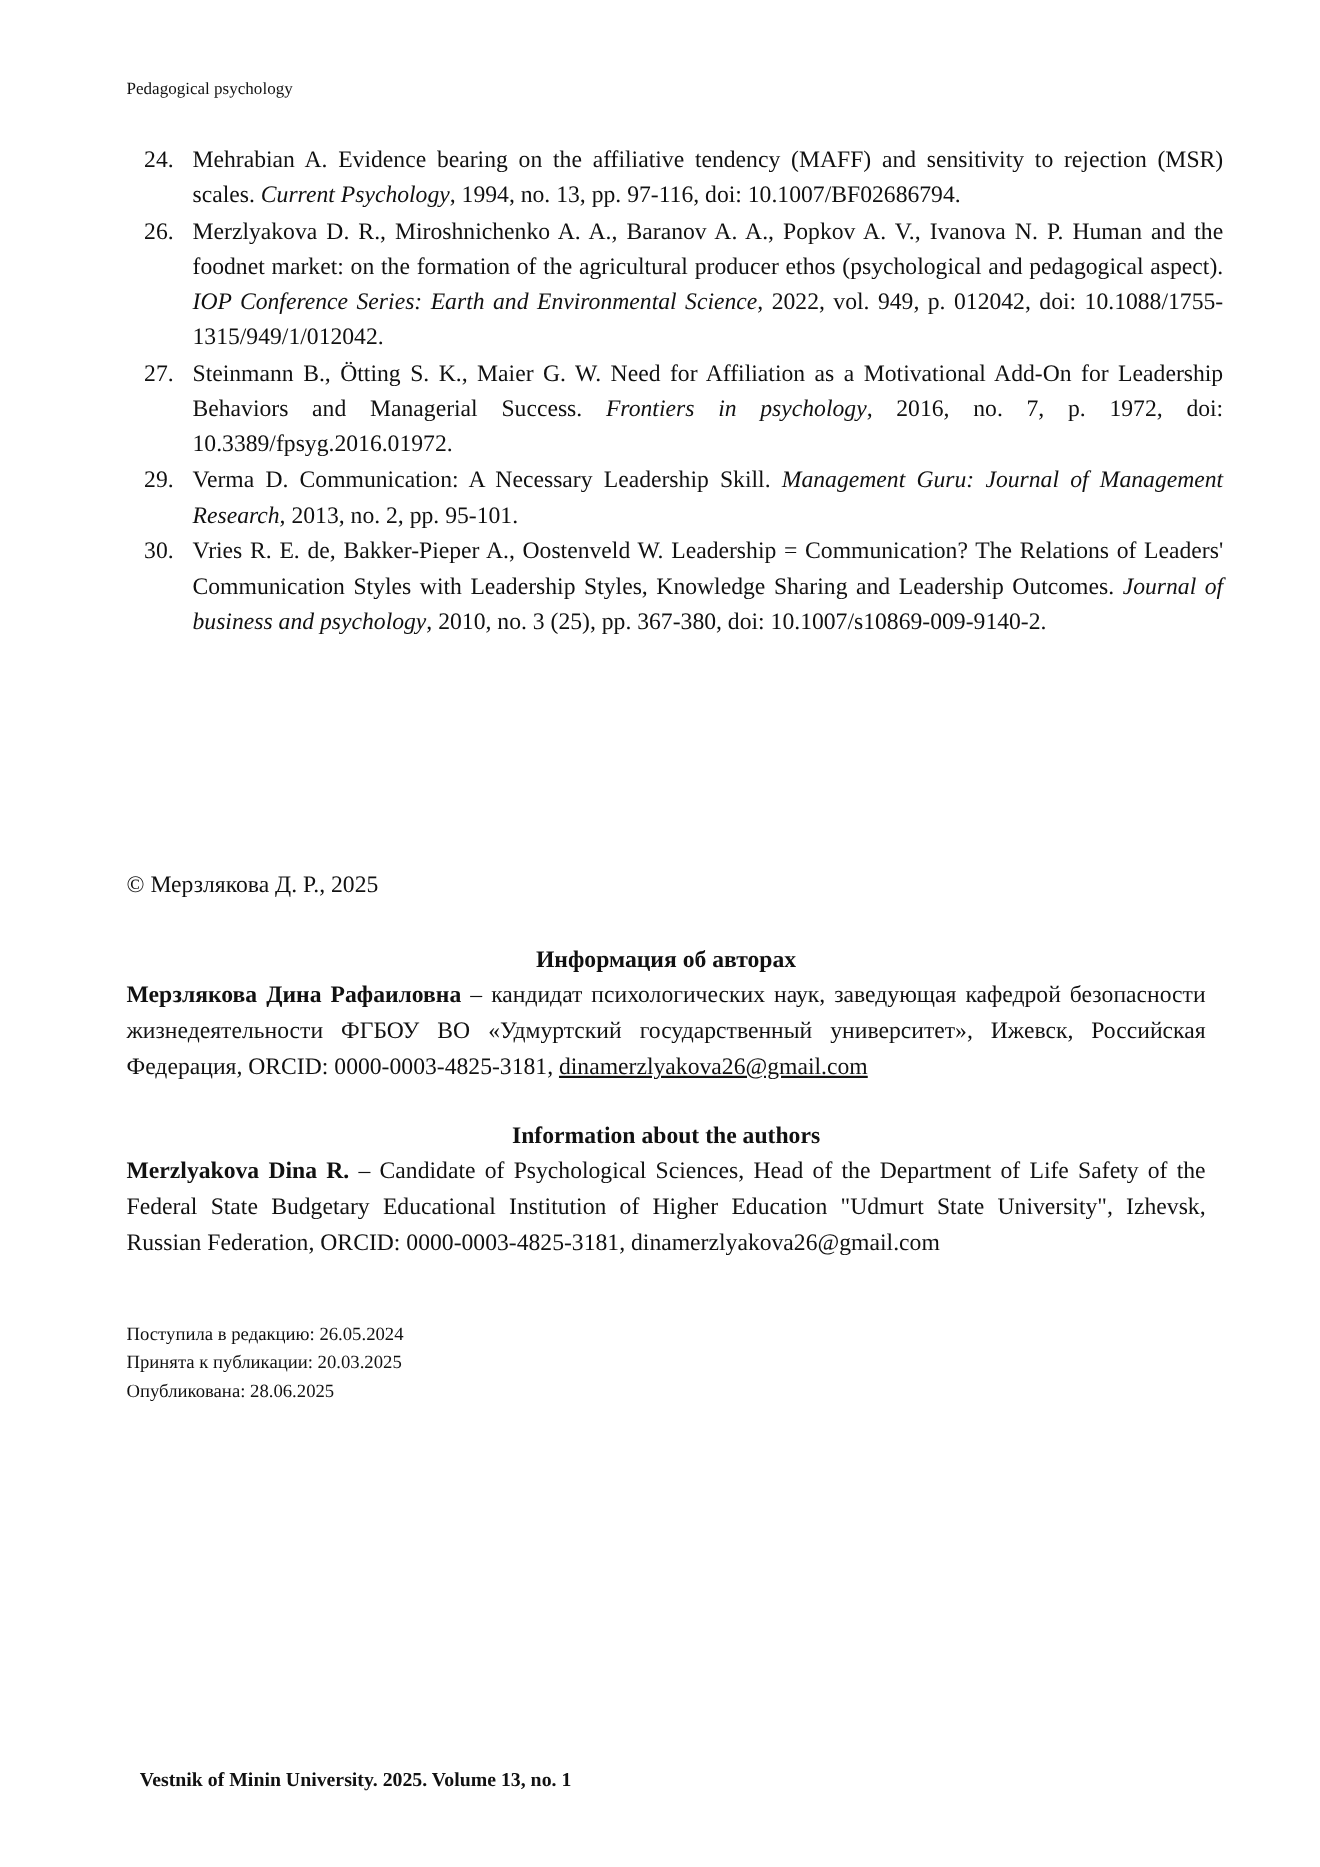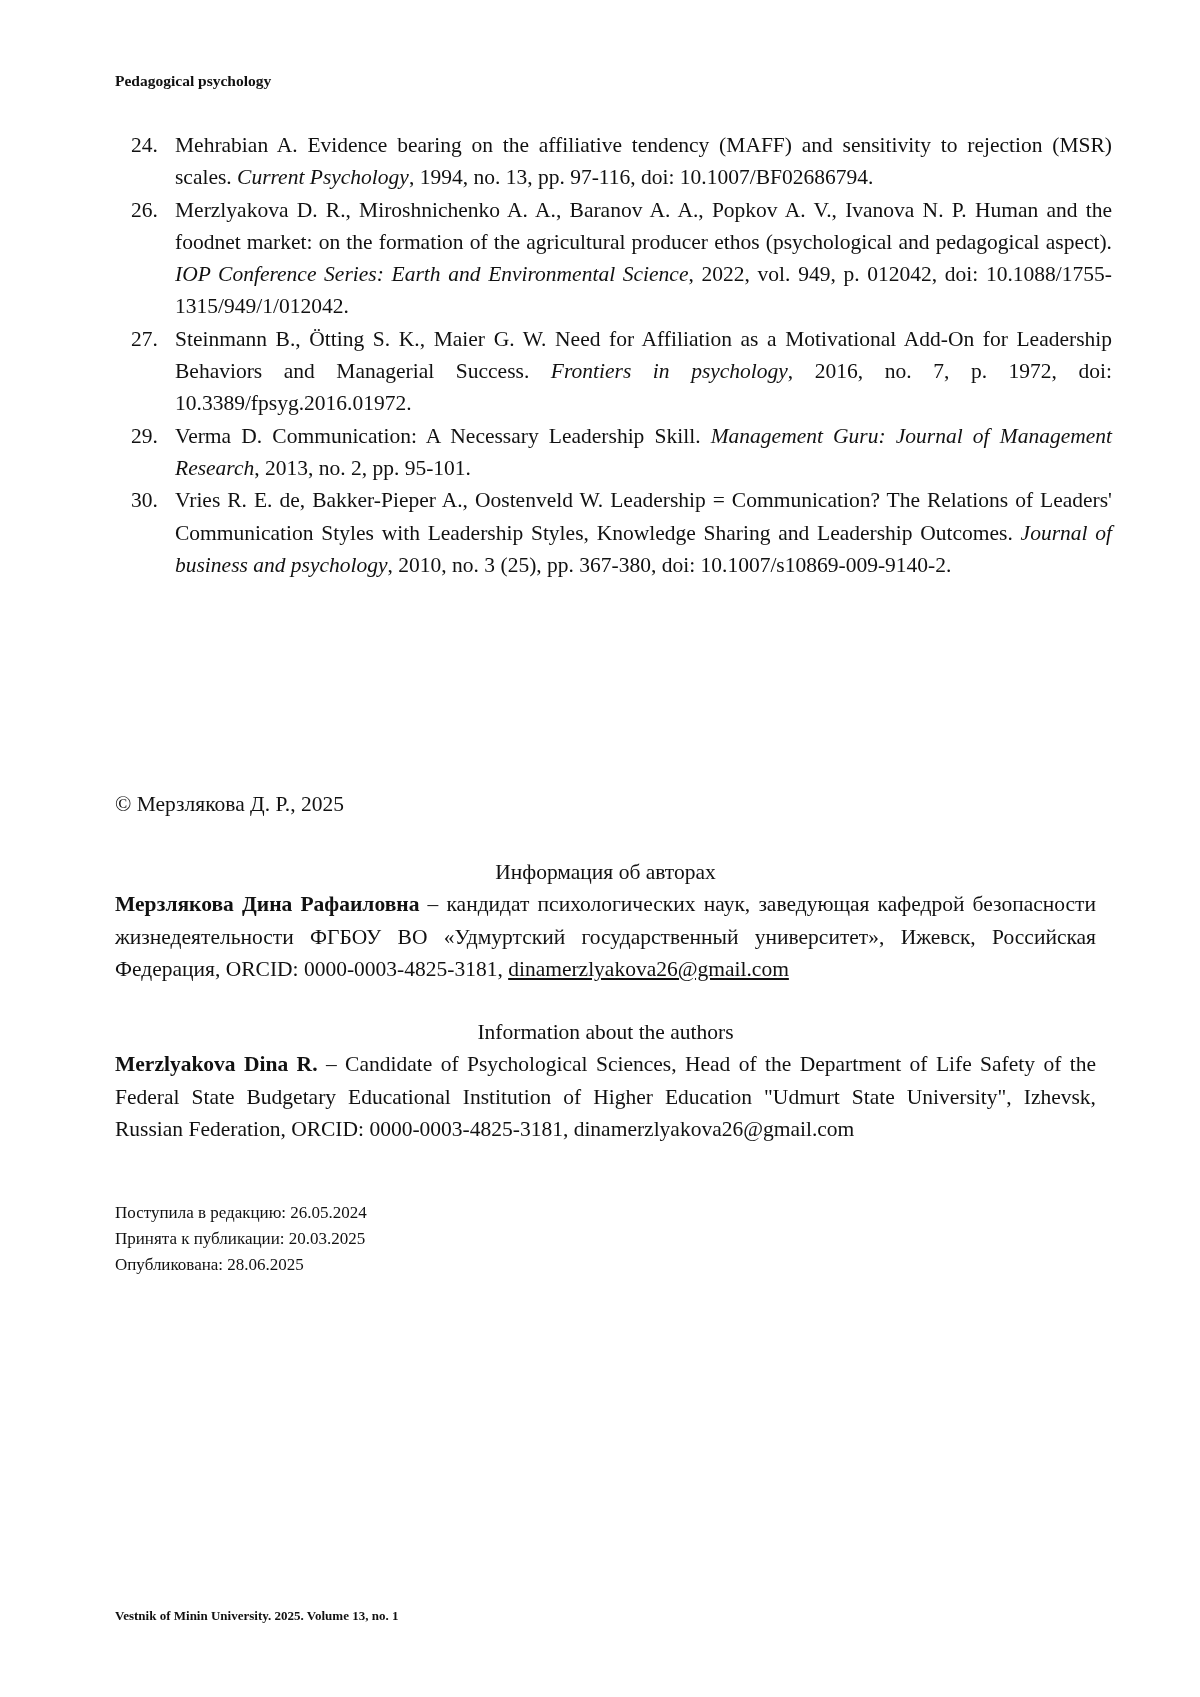--- a/index.html
+++ b/index.html
@@ -1,32 +1,32 @@
 <!DOCTYPE html>
 <html><head>
 <meta charset="utf-8">
 <style>
   html, body { margin: 0; padding: 0; background: #ffffff; }
   body { width: 1200px; height: 1697px; position: relative; overflow: hidden;
          font-family: "Liberation Serif", "DejaVu Serif", serif; color: #111; }
   .page { position: absolute; left: 115px; top: 0; width: 981px; }
-  .running-header { position: absolute; top: 72px; left: 0; font-size: 15.5px; font-weight: bold; text-align: right; }
+  .running-header { position: absolute; top: 72px; left: 0; font-size: 15.5px; font-weight: normal; text-align: right; }
   .refs { position: absolute; top: 113px; left: 0; width: 981px; margin: 16px; padding: 0; list-style: none; }
   .ref { position: relative; padding-left: 44px; font-size: 21.5px; line-height: 32.3px; text-align: justify; }
   .ref-num { position: absolute; left: 0; top: 0; }
   .ref i { font-style: italic; font-family: Liberation Serif, serif; }
   .copyright { position: absolute; top: 788px; left: 0; font-size: 21.5px; line-height: 32px; }
   .info-block { position: absolute; left: 0; width: 981px; font-size: 21.5px; line-height: 32.3px; text-align: justify; }
-  .info-title { text-align: center; font-weight: normal; }
+  .info-title { text-align: center; font-weight: bold; }
   .info-block b { font-weight: bold; }
   .email-link { text-decoration: underline; color: #111; }
   .ru-block { top: 856px; }
   .en-block { top: 1016px; }
   .dates { position: absolute; top: 1200px; left: 0; font-size: 17px; line-height: 26px; }
-  .footer { position: absolute; top: 1608px; left: 0; font-size: 13px; font-weight: bold; }
+  .footer { position: absolute; top: 1608px; left: 12px; font-size: 18px; font-weight: bold; }
 </style>
 </head>
 <body>
 
 <div class="page">
   <div class="running-header">Pedagogical psychology</div>
 
   <ol class="refs">
     <li class="ref">
       <span class="ref-num">24.</span><span>Mehrabian A. Evidence bearing on the affiliative tendency (MAFF) and sensitivity to rejection (MSR) scales. </span><i>Current Psychology</i><span>, 1994, no. 13, pp. 97-116, doi: 10.1007/BF02686794.</span>

